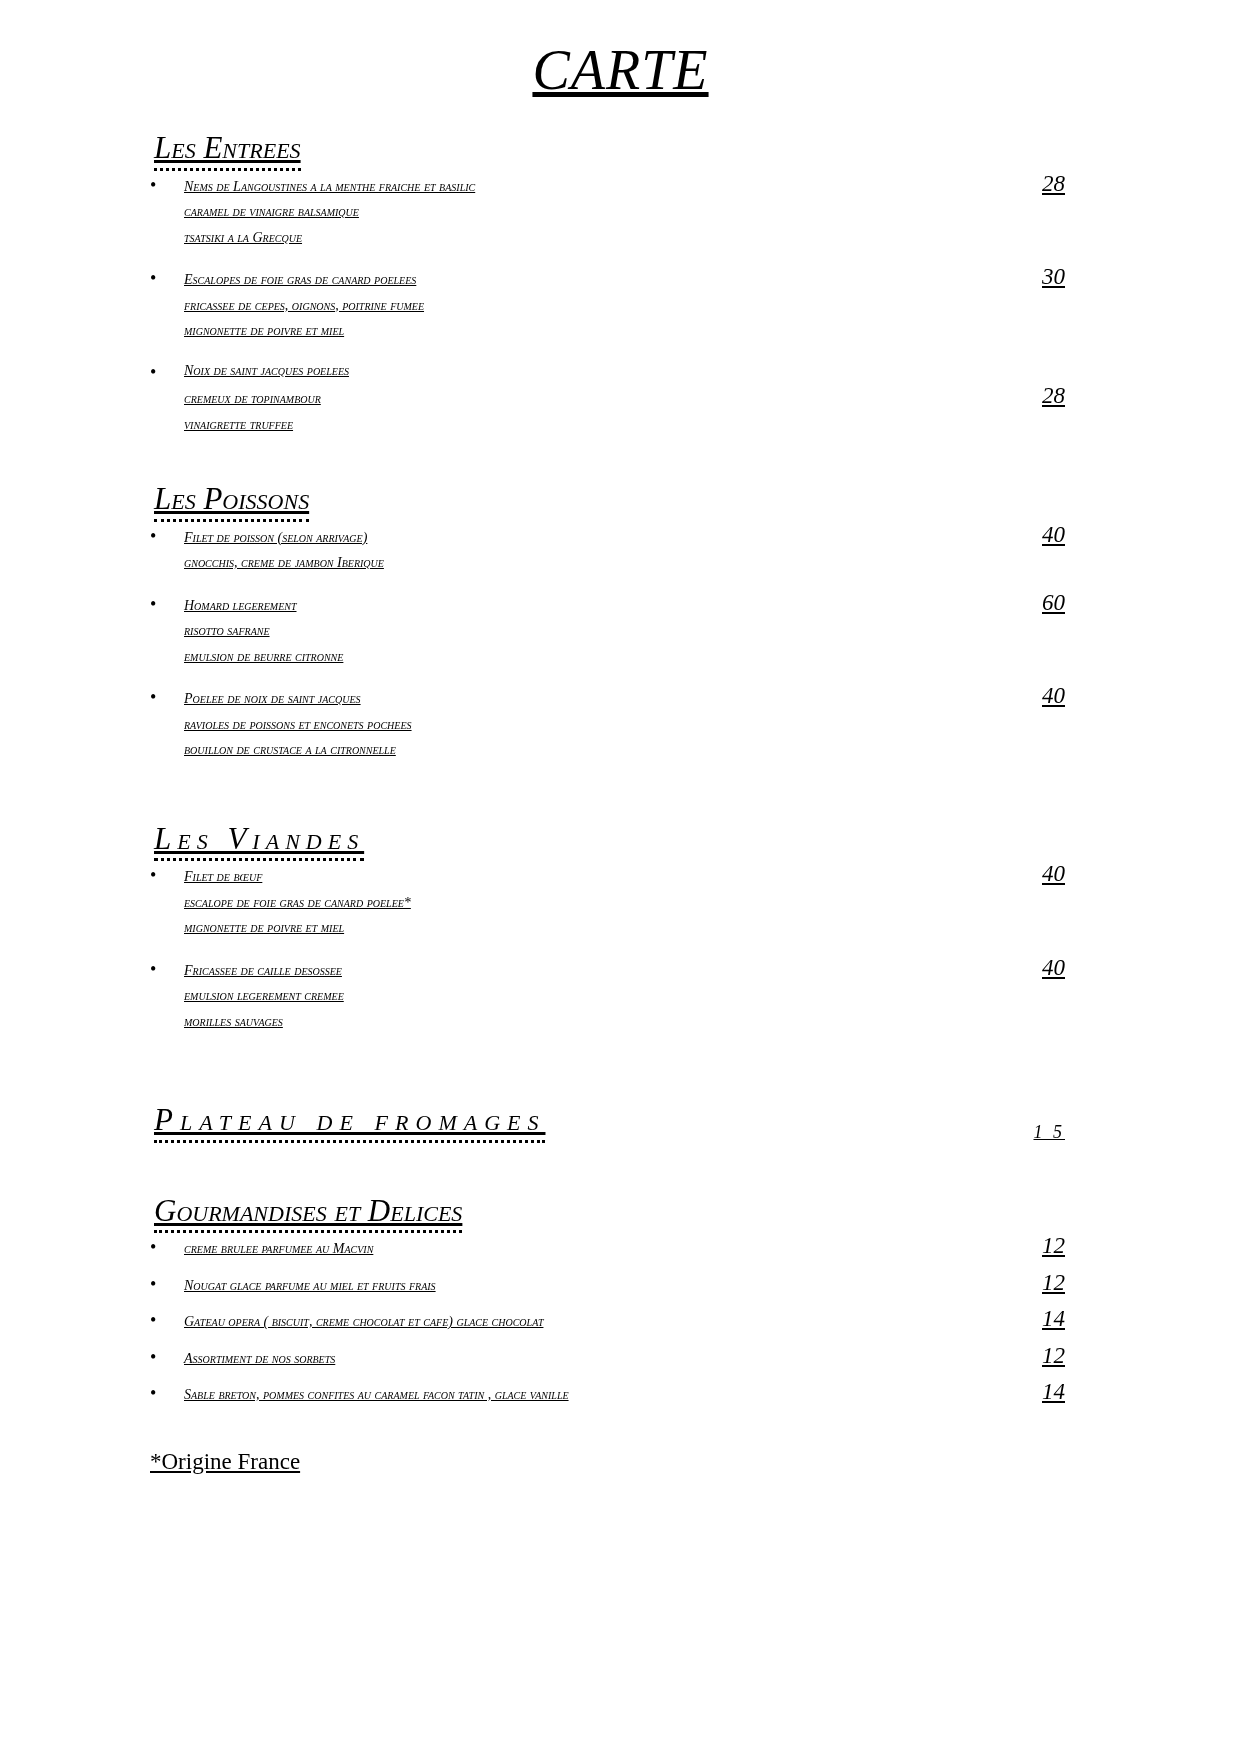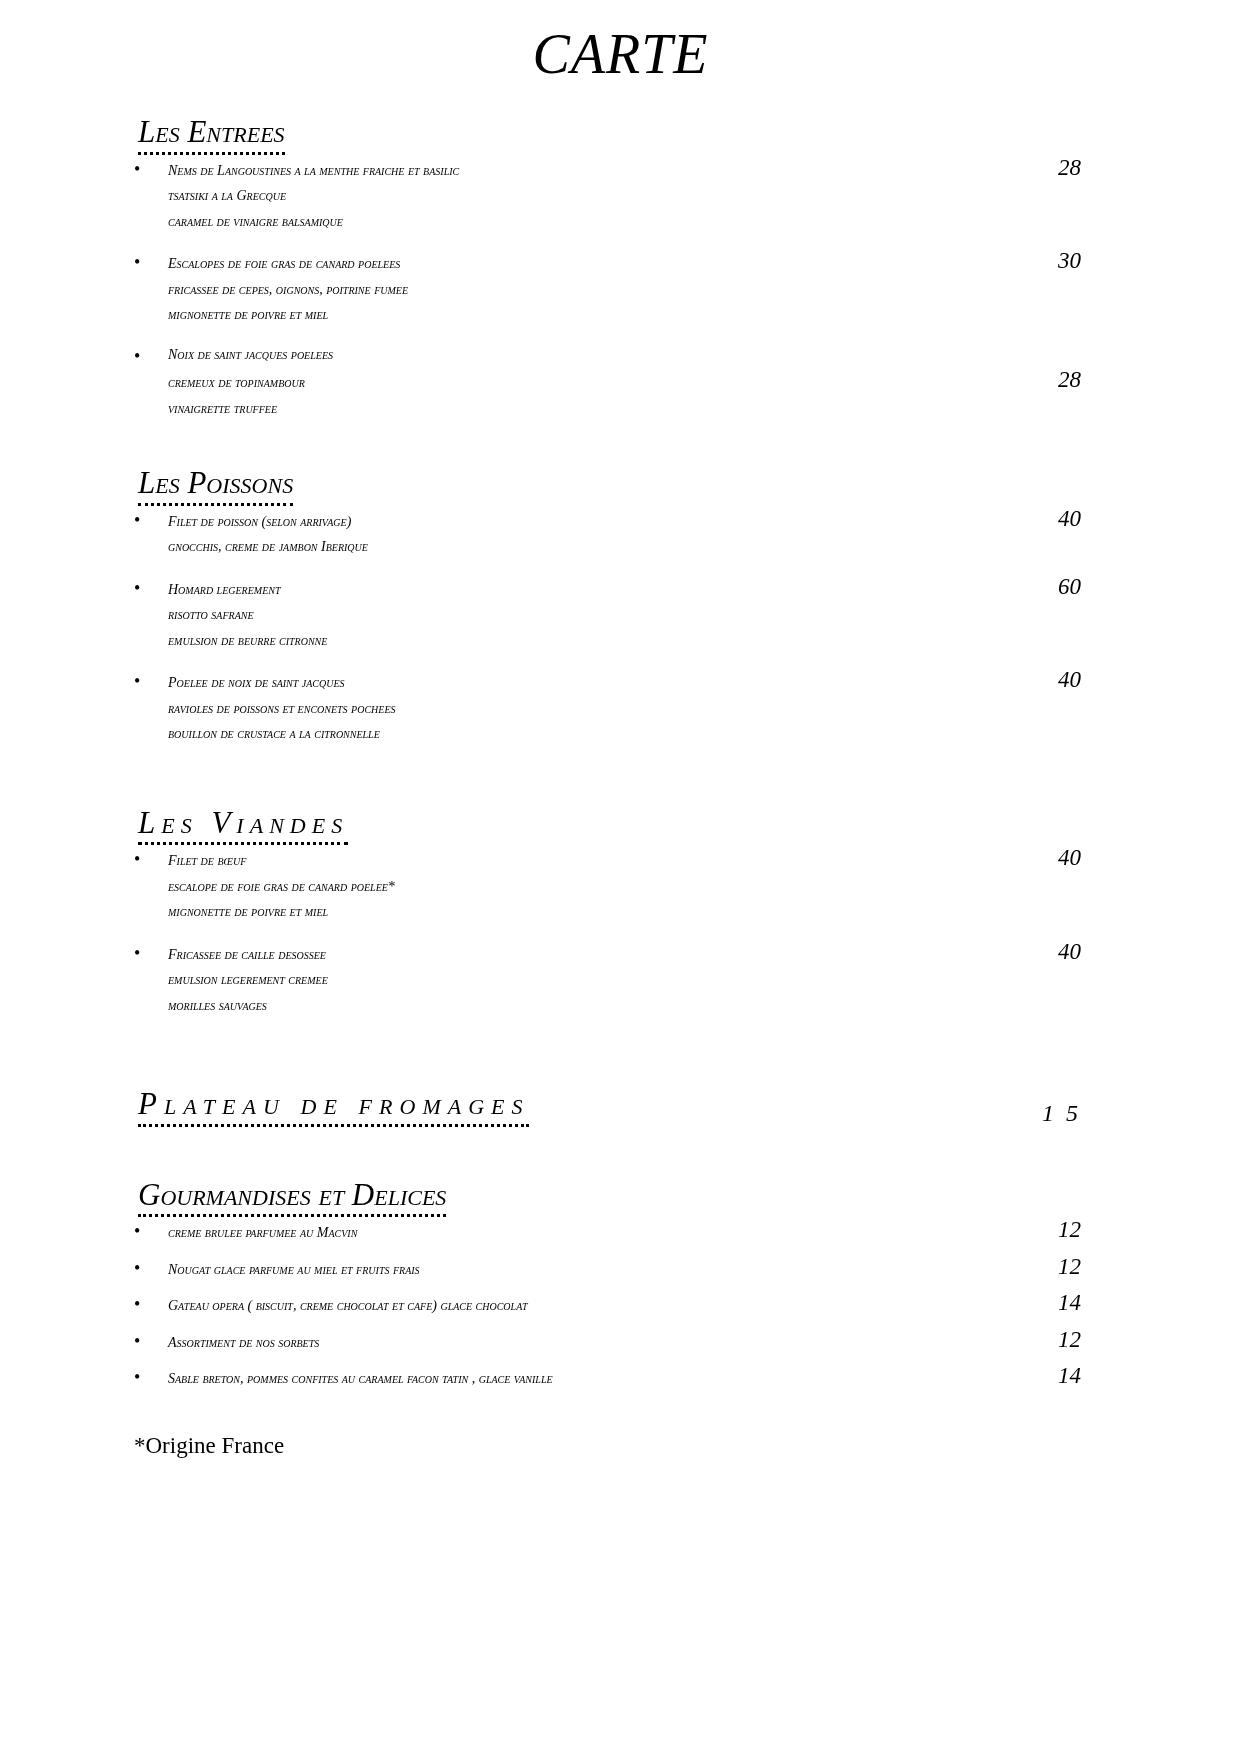--- a/index.html
+++ b/index.html
@@ -13,22 +13,23 @@
     font-family: "Liberation Serif", "DejaVu Serif", serif;
     color: #000000;
     position: relative;
     overflow: hidden;
   }
 
   .page {
     position: relative;
     width: 1241px;
     height: 1702px;
-    padding: 0;
+    padding: 16px;
     box-sizing: border-box;
+    text-decoration: underline;
   }
 
   
   .menu-title {
     text-align: center;
     font-size: 56px;
     font-style: italic;
     font-variant: small-caps;
     letter-spacing: 1px;
     margin: 0;
@@ -60,21 +61,21 @@
     white-space: nowrap;
   }
   .section-title.spaced {
     letter-spacing: 6px;
   }
   .section-title.spaced-wide {
     letter-spacing: 7px;
   }
   .section-head-price {
     margin-left: auto;
-    font-size: 24px;
+    font-size: 18px;
     font-style: italic;
     letter-spacing: 3px;
     white-space: nowrap;
   }
 
   
   .items {
     list-style: none;
     margin: 0;
     padding: 0;
@@ -137,25 +138,25 @@
           <h2 class="section-title">Les Entrees</h2>
         </div>
         <ul class="items">
           <li class="item">
             <span class="bullet">•</span>
             <div class="line-row">
               <span class="line-text">Nems de Langoustines a la menthe fraiche et basilic</span>
               <span class="line-price">28</span>
             </div>
             <div class="line-row">
+              <span class="line-text sub">caramel de vinaigre balsamique</span>
+              <span class="line-price"></span>
+            </div>
+            <div class="line-row">
               <span class="line-text sub">tsatsiki a la Grecque</span>
-              <span class="line-price"></span>
-            </div>
-            <div class="line-row">
-              <span class="line-text sub">caramel de vinaigre balsamique</span>
               <span class="line-price"></span>
             </div>
           </li>
           <li class="item" style="margin-top: 14px;">
             <span class="bullet">•</span>
             <div class="line-row">
               <span class="line-text">Escalopes de foie gras de canard poelees</span>
               <span class="line-price">30</span>
             </div>
             <div class="line-row">

